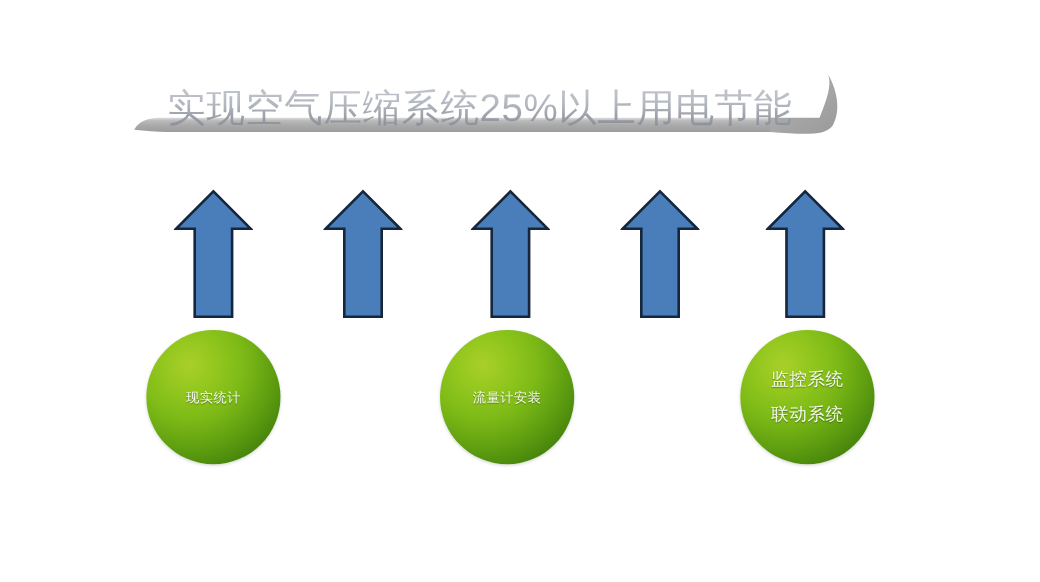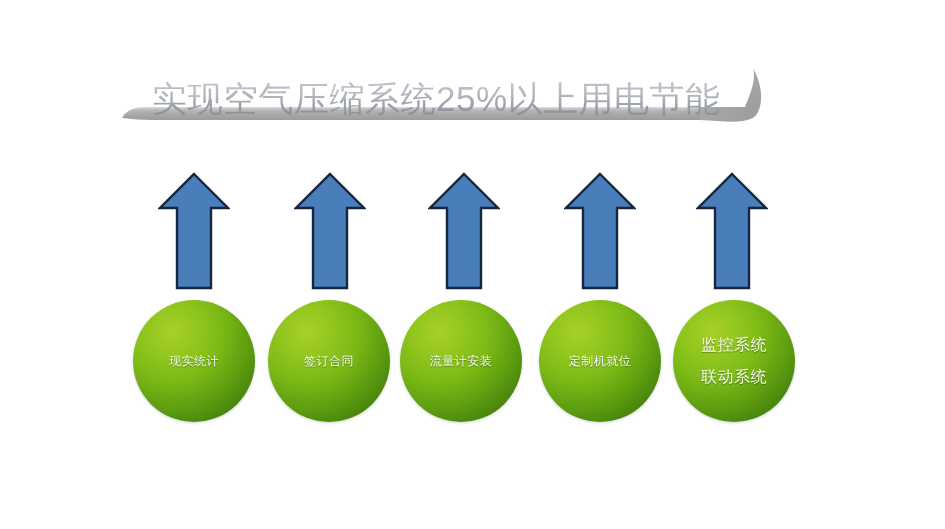--- a/index.html
+++ b/index.html
@@ -155,30 +155,24 @@
   </svg>
 
   <svg class="arrow" style="left:696px;" viewBox="0 0 72 118">
     <polygon points="36,2 70,36 53,36 53,116 19,116 19,36 2,36" fill="#4a7ebb" stroke="#16273d" stroke-width="2.4" stroke-linejoin="miter"></polygon>
   </svg>
 
   <div class="node" style="left:133px;">
     <span class="node-label">现实统计</span>
   </div>
 
-  <div class="node" style="left:268px;">
-    <span class="node-label">签订合同</span>
-  </div>
 
   <div class="node" style="left:400px;">
     <span class="node-label">流量计安装</span>
   </div>
 
-  <div class="node" style="left:539px;">
-    <span class="node-label">定制机就位</span>
-  </div>
 
   <div class="node" style="left:673px;">
     <span class="node-label two-line">监控系统
 联动系统</span>
   </div>
 
 </div>
 
 </body></html>

